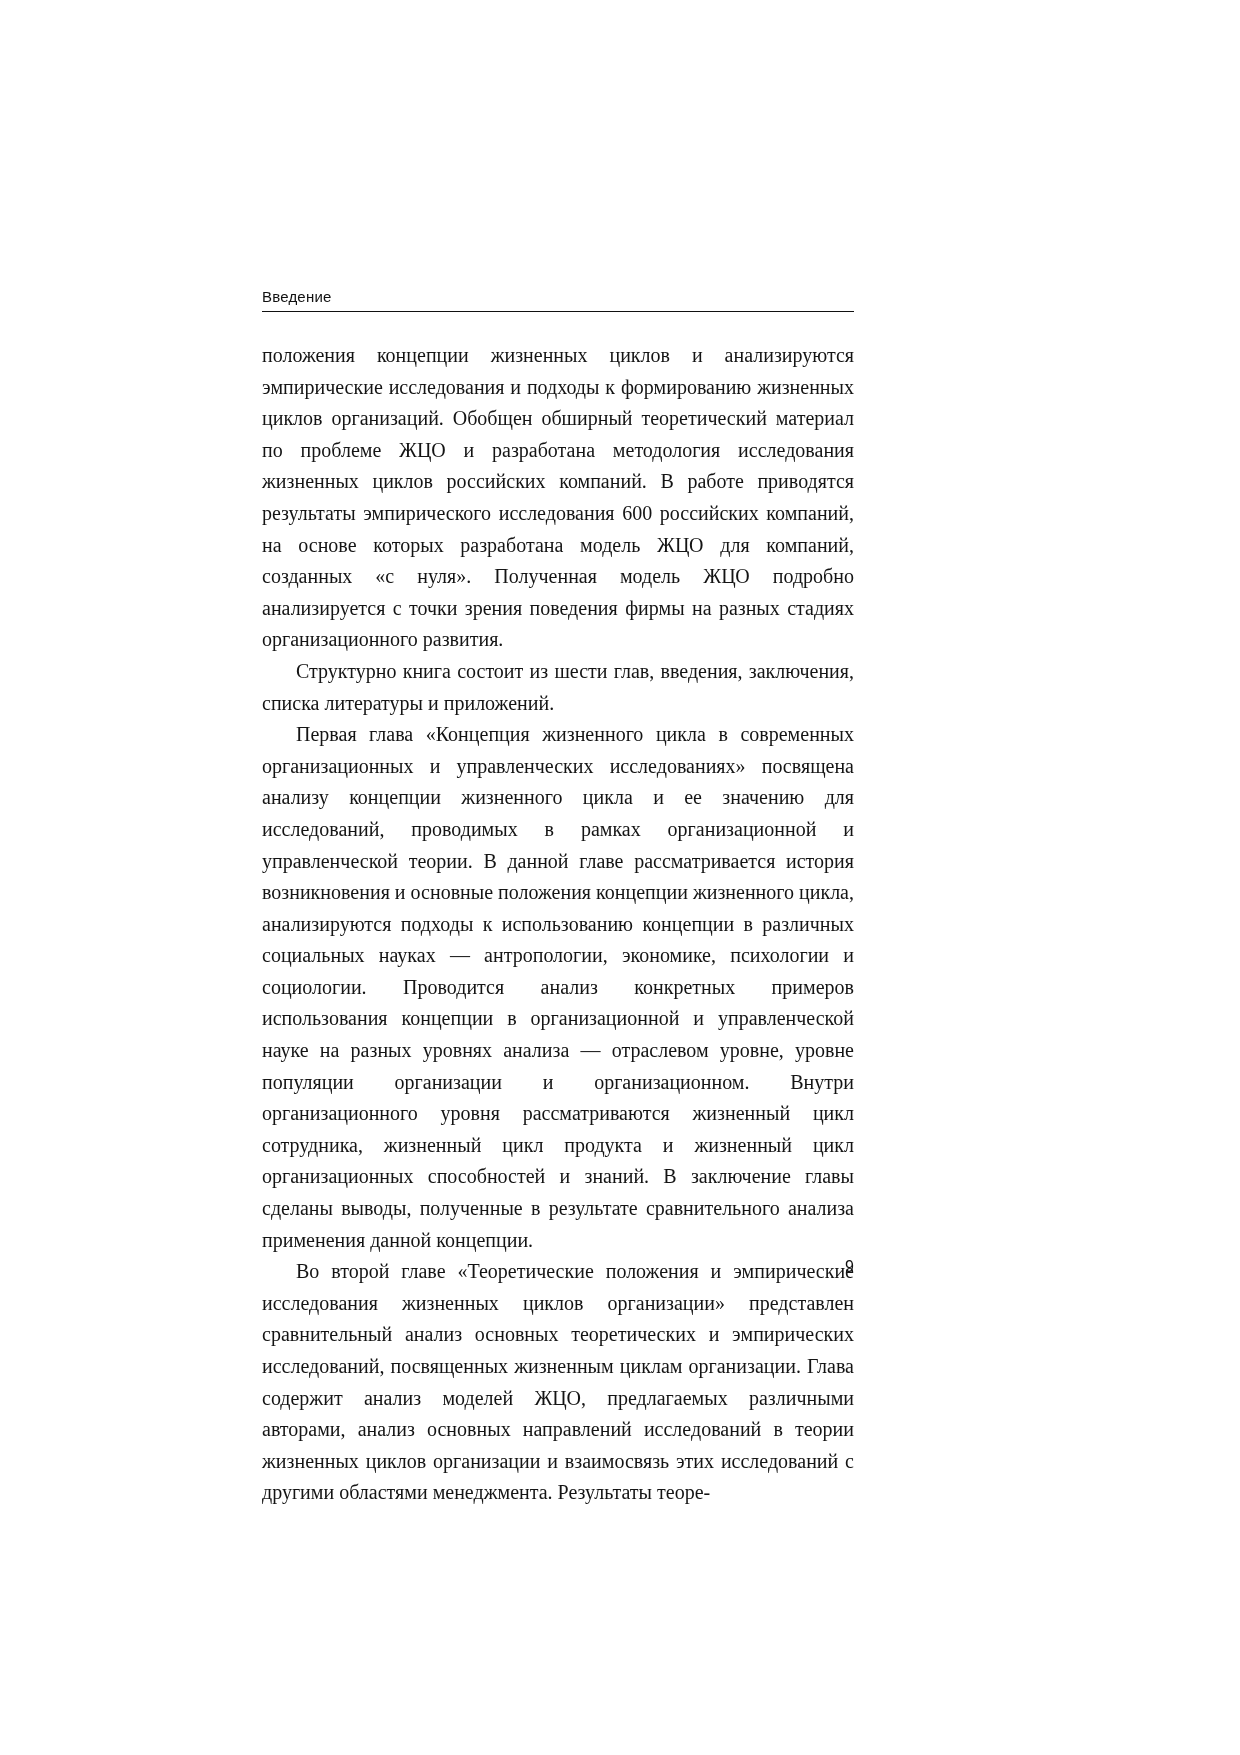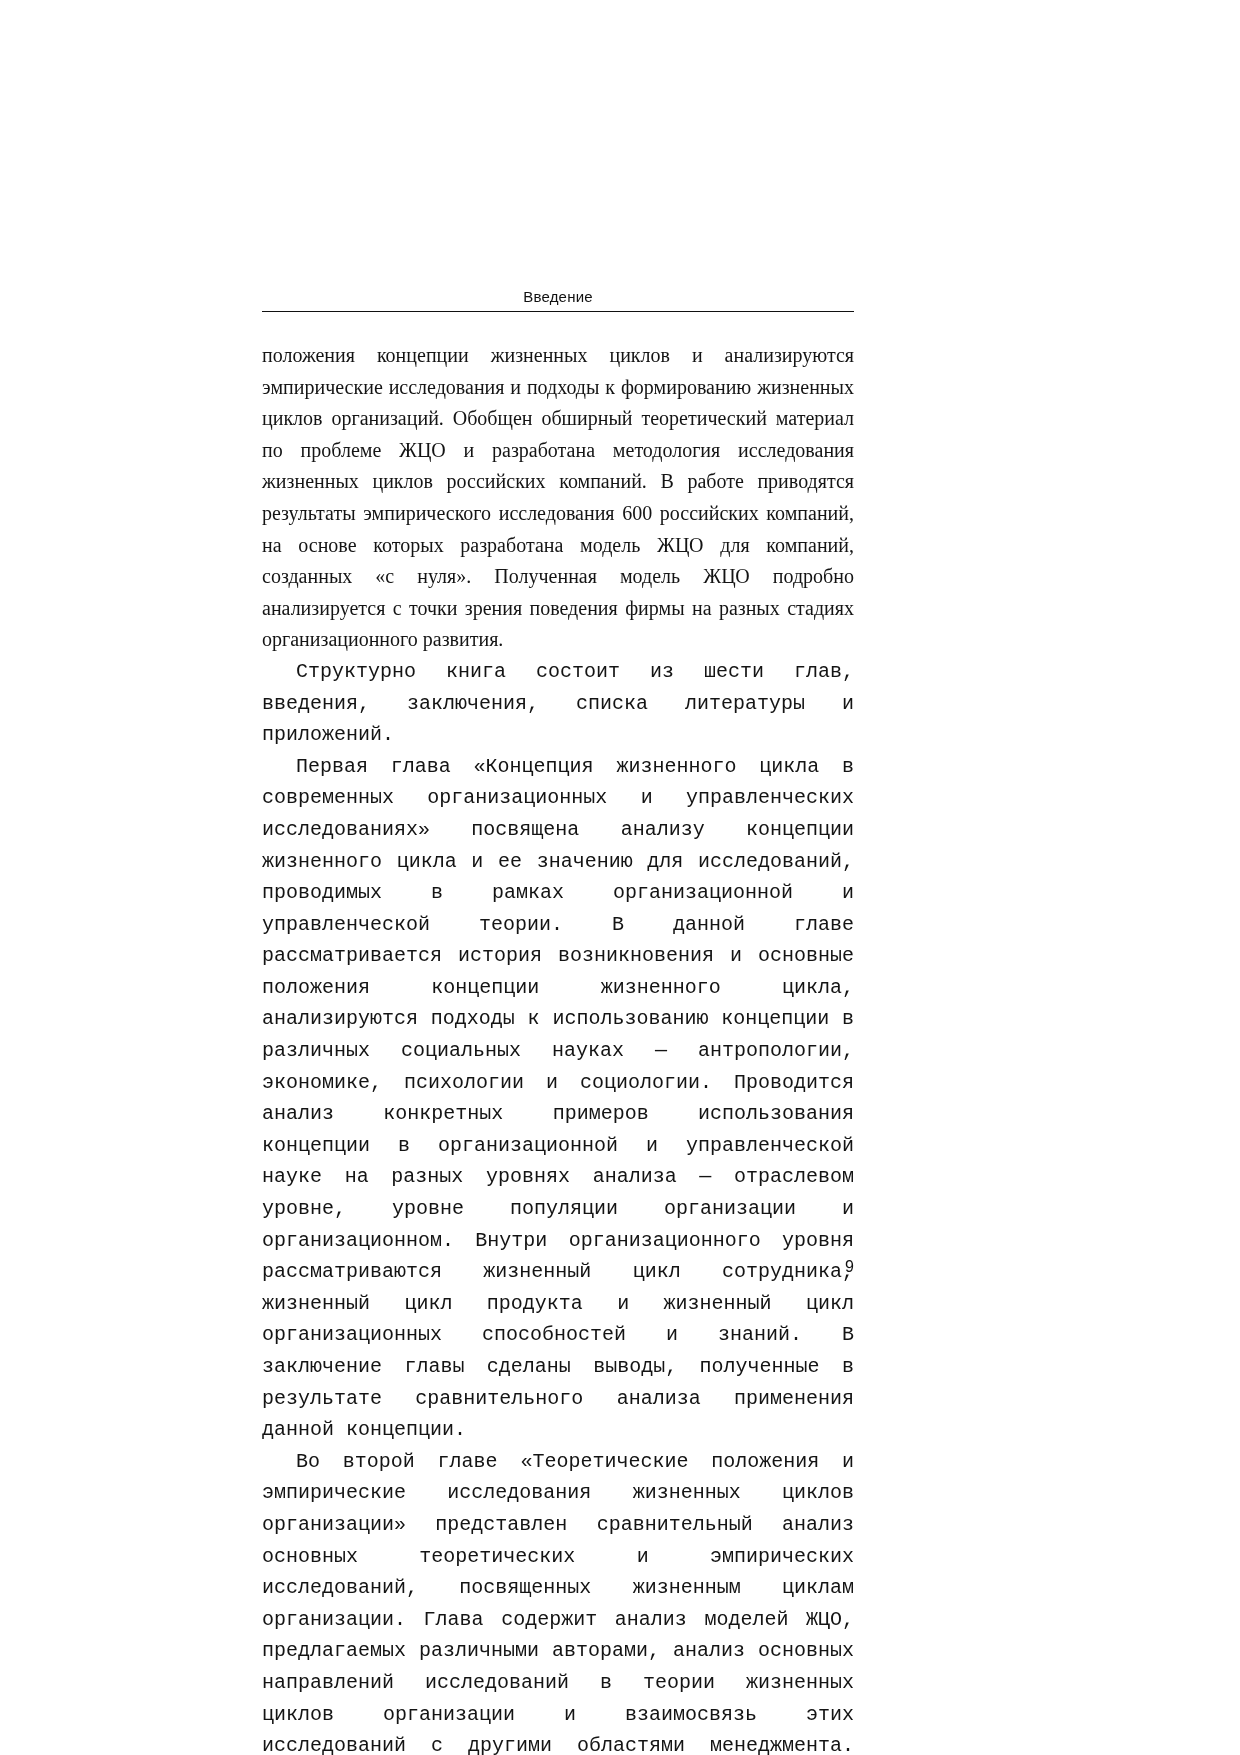--- a/index.html
+++ b/index.html
@@ -17,21 +17,21 @@
     color: #1a1a1a;
   }
   .content {
     position: absolute;
     left: 262px;
     top: 288px;
     width: 592px;
   }
   .running-head {
     display: flex;
-    justify-content: center;
+    justify-content: flex-start;
     align-items: flex-end;
     font-family: "Liberation Sans", sans-serif;
     font-size: 15px;
     letter-spacing: 0.2px;
     color: #111111;
     padding-bottom: 6px;
     border-bottom: 1.3px solid #111111;
   }
   .body-text {
     margin-top: 28px;
@@ -40,21 +40,20 @@
     text-align: justify;
     text-justify: inter-word;
     hyphens: manual;
     color: #141414;
   }
   .body-text p {
     margin: 0;
   }
   .body-text p.indent {
     text-indent: 34px;
-    font-family: Liberation Mono, monospace;
   }
   .page-number {
     position: absolute;
     left: 262px;
     top: 1258px;
     width: 592px;
     text-align: right;
     font-family: "Liberation Sans", sans-serif;
     font-size: 16px;
     color: #111111;

